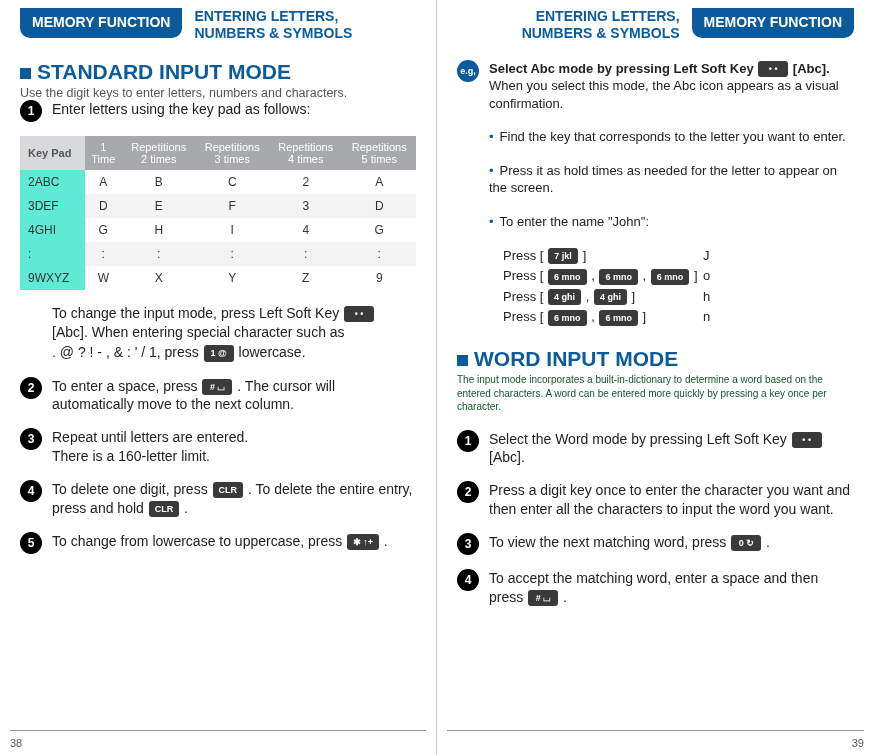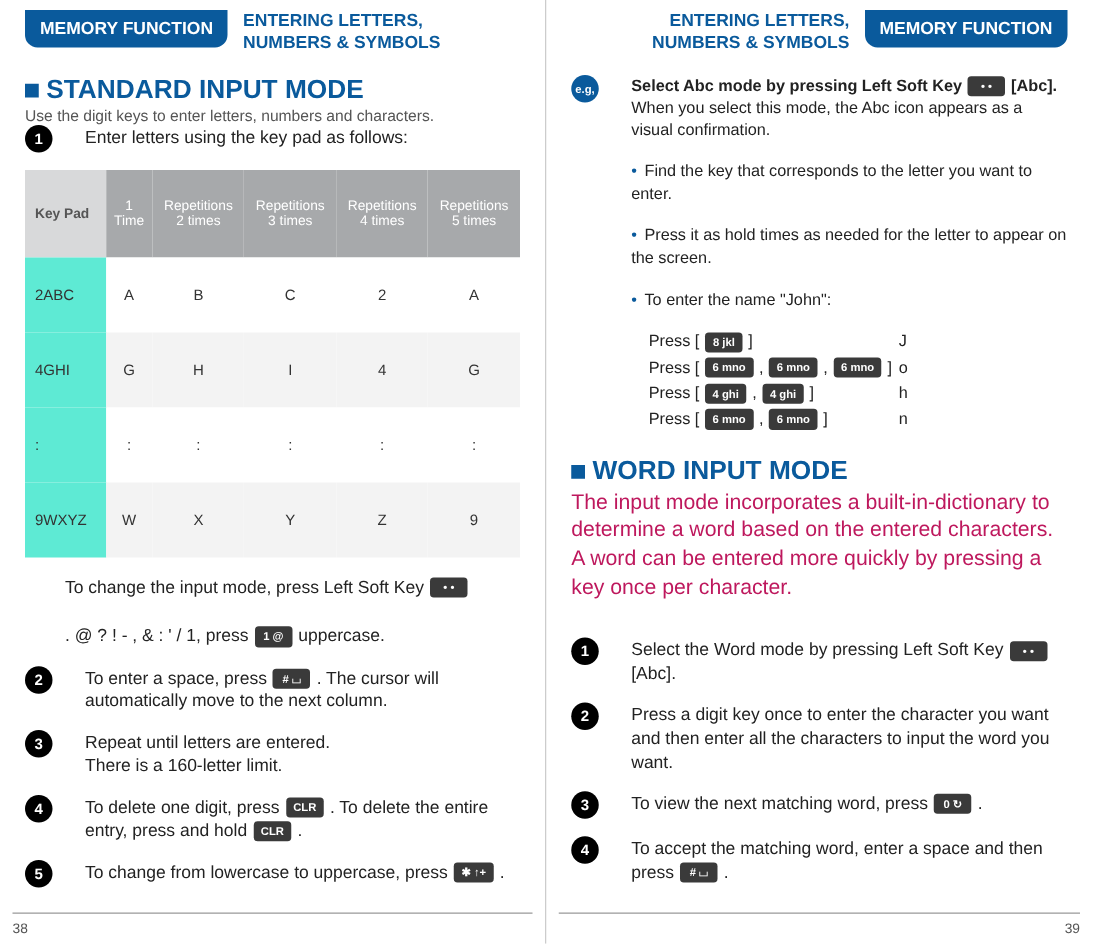--- a/index.html
+++ b/index.html
@@ -6,35 +6,35 @@
   .page{width:874px;height:755px;position:relative;display:flex}
   .col{width:50%;padding:8px 20px 0 20px;box-sizing:border-box;position:relative}
   .col.left{border-right:1px solid #ccc}
   .head-row{display:flex;align-items:flex-start;gap:12px;margin-bottom:18px}
   .head-row.right{justify-content:flex-end}
   .pill{background:#0a5a9c;color:#fff;font-weight:700;font-size:14px;padding:6px 12px 8px;border-radius:0 0 10px 10px}
   .runhead{color:#0a5a9c;font-weight:700;font-size:14px;line-height:1.2}
   .sect{color:#0a5a9c;font-weight:700;font-size:21px;margin:6px 0 2px}
   .sect .hbox{display:inline-block;width:11px;height:11px;background:#0a5a9c;margin-right:6px;vertical-align:baseline}
   .sub{font-size:12.5px;color:#555;}
-  .step{display:flex;gap:26px;font-size:14px;color:#222;margin:0 0 14px}
+  .step{display:flex;gap:10px;font-size:14px;color:#222;margin:0 0 14px}
   .num,.eg{flex:0 0 22px;width:22px;height:22px;border-radius:50%;background:#000;color:#fff;font-size:12px;font-weight:700;display:flex;align-items:center;justify-content:center}
   .eg{background:#0a5a9c;font-size:9px}
   .step-body{flex:1;line-height:1.35}
   .key{display:inline-block;background:#3a3a3a;color:#fff;font-size:9px;padding:2px 6px;border-radius:3px;vertical-align:middle;min-width:18px;text-align:center;font-weight:700;margin:0 1px}
   table.kp{width:100%;border-collapse:collapse;font-size:12px;margin:6px 0 14px}
-  table.kp th,table.kp td{padding:23px 4px;text-align:center}
+  table.kp th,table.kp td{padding:5px 4px;text-align:center}
   table.kp th{background:#a7a9ab;color:#fff;font-weight:400;font-size:11px;line-height:1.1}
   table.kp th.first{background:#d8d9da;color:#555;font-weight:700;text-align:left;padding-left:8px}
   table.kp td.first{background:#e6e7e8;text-align:left;padding-left:8px}
   table.kp tr:nth-child(even) td{background:#fff}
   table.kp tr:nth-child(odd) td{background:#f3f3f3}
   table.kp tr td.first{background:#5eead4}
   .note{font-size:14px;color:#222;margin:0 0 14px 32px;line-height:1.4}
-  .desc{font-size:17px;color:#be185d;margin:2px 0 28px;line-height:1.35}
+  .desc{font-size:10px;color:#14532d;margin:2px 0 16px;line-height:1.35}
   .bl{margin:16px 0}
   .bl::before{content:"•";color:#0a5a9c;margin-right:6px}
   .pressrow{display:flex;align-items:center;font-size:13px;margin:3px 0 3px 14px}
   .pressrow .lhs{flex:0 0 200px}
   .pnum{position:absolute;bottom:6px;font-size:11px;color:#555}
   .pnum.l{left:10px}.pnum.r{right:10px}
   .footline{position:absolute;bottom:24px;left:10px;right:10px;height:1px;background:#999}
 </style>
 </head>
 <body>
@@ -73,20 +73,28 @@
       </tr>
       <tr>
             <td class="first">2ABC</td>
             <td>A</td>
             <td>B</td>
             <td>C</td>
             <td>2</td>
             <td>A</td>
           </tr>
       <tr>
+            <td class="first">3DEF</td>
+            <td>D</td>
+            <td>E</td>
+            <td>F</td>
+            <td>3</td>
+            <td>D</td>
+          </tr>
+      <tr>
             <td class="first">4GHI</td>
             <td>G</td>
             <td>H</td>
             <td>I</td>
             <td>4</td>
             <td>G</td>
           </tr>
       <tr>
             <td class="first">:</td>
             <td>:</td>
@@ -101,22 +109,22 @@
             <td>X</td>
             <td>Y</td>
             <td>Z</td>
             <td>9</td>
           </tr>
     </tbody>
       </table>
 
     <div class="note">
       <span>To change the input mode, press Left Soft Key </span><span class="key">• •</span><br>
-      <br>
-      <span>. @ ? ! - , &amp; : ' / 1, press </span><span class="key">1  @</span><span> uppercase.</span>
+      <span>[Abc]. When entering special character such as</span><br>
+      <span>. @ ? ! - , &amp; : ' / 1, press </span><span class="key">1  @</span><span> lowercase.</span>
     </div>
 
     <div class="step">
       <div class="num">2</div>
       <div class="step-body"><span>To enter a space, press </span><span class="key"># ⌴</span><span> . The cursor will automatically move to the next column.</span></div>
     </div>
 
     <div class="step">
       <div class="num">3</div>
       <div class="step-body" style="white-space:pre-line">Repeat until letters are entered.
@@ -147,21 +155,21 @@
     <div class="step">
       <div class="eg">e.g,</div>
       <div class="step-body" style="font-size:13px">
         <b><span>Select Abc mode by pressing Left Soft Key </span><span class="key">• •</span><span> [Abc].</span></b><br>
         <span>When you select this mode, the Abc icon appears as a visual confirmation.</span>
         <div class="bl">Find the key that corresponds to the letter you want to enter.</div>
         <div class="bl">Press it as hold times as needed for the letter to appear on the screen.</div>
         <div class="bl">To enter the name "John":</div>
         <div id="john-rows">
             <div class="pressrow">
-              <span class="lhs">Press [ <span class="key">8 jkl</span> ]</span>
+              <span class="lhs">Press [ <span class="key">7 jkl</span> ]</span>
               <span>J</span>
             </div>
             <div class="pressrow">
               <span class="lhs">Press [ <span class="key">6 mno</span> , <span class="key">6 mno</span> , <span class="key">6 mno</span> ]</span>
               <span>o</span>
             </div>
             <div class="pressrow">
               <span class="lhs">Press [ <span class="key">4 ghi</span> , <span class="key">4 ghi</span> ]</span>
               <span>h</span>
             </div>

